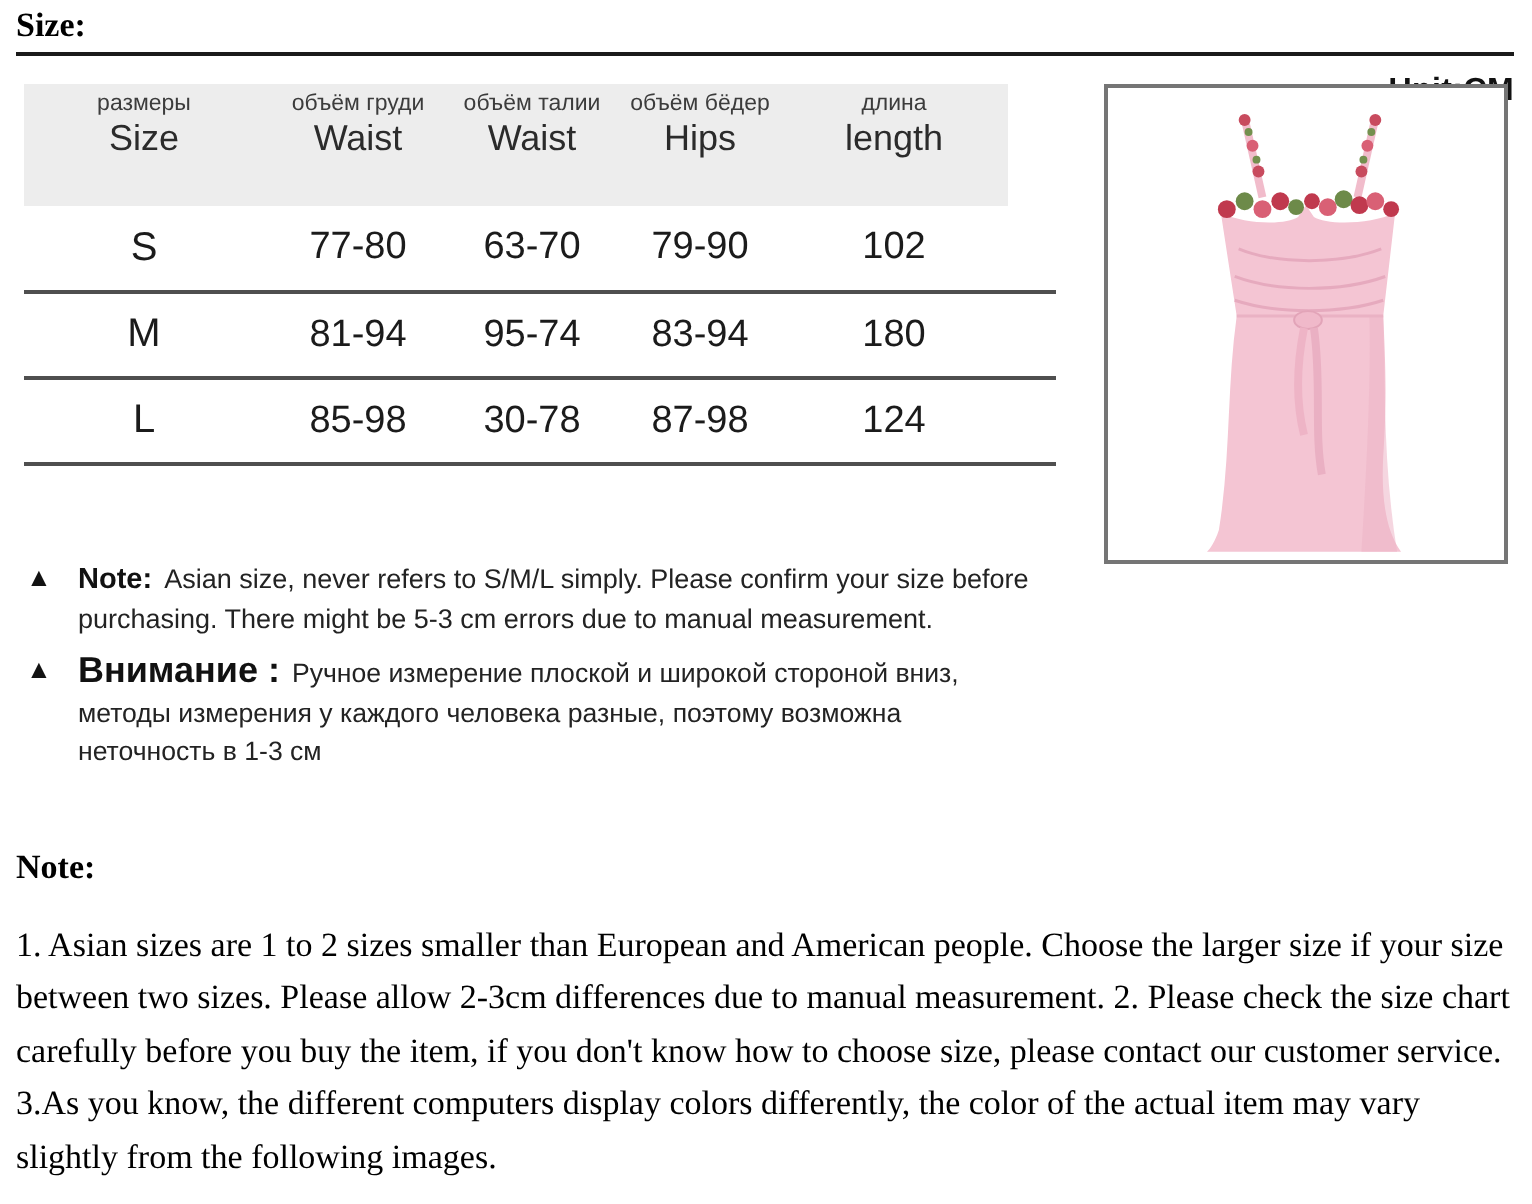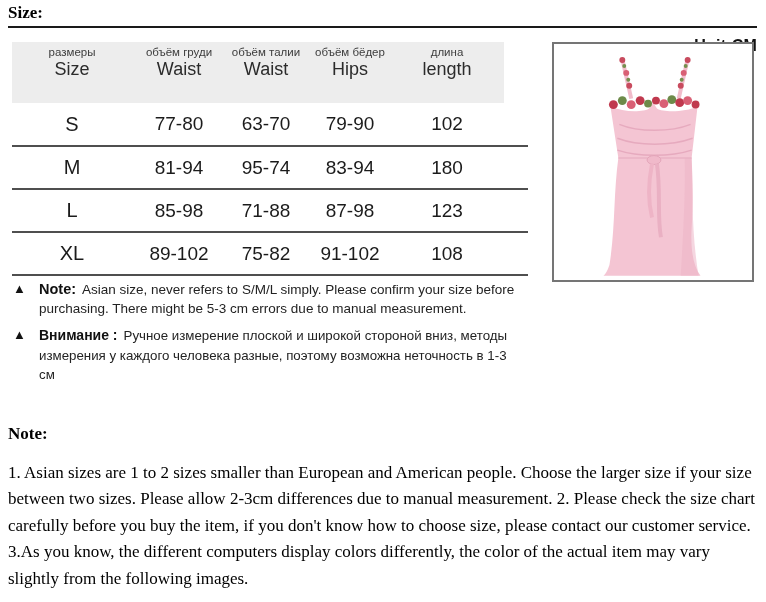--- a/index.html
+++ b/index.html
@@ -53,21 +53,21 @@
   
   .warn-note { position:absolute; left:13px; display:flex; }
   .warn-note .tri {
     flex:0 0 26px; font-size:13px; line-height:18px; color:#121212;
   }
   .warn-note .txt { width:482px; font-size:13.5px; line-height:19px; color:#232323; }
   .warn-note .lbl { font-weight:bold; font-size:14.5px; color:#111; margin-right:6px; }
   #note-en { top:280px; }
   #note-ru { top:326px; }
   #note-ru .txt { font-size:13.3px; line-height:19.5px; }
-  #note-ru .lbl { font-size:14px; }
+  #note-ru .lbl { font-size:18px; }
 
   
   .product-box {
     position:absolute; left:552px; top:42px; width:202px; height:240px;
     border:2px solid #757575; background:#fff;
     display:flex; align-items:center; justify-content:center;
   }
   .product-box svg { display:block; }
 
   
@@ -134,30 +134,23 @@
       <tr>
         <td class="size-col">M</td>
         <td>81-94</td>
         <td>95-74</td>
         <td>83-94</td>
         <td>180</td>
       </tr>
       <tr>
         <td class="size-col">L</td>
         <td>85-98</td>
-        <td>71-88</td>
+        <td>30-78</td>
         <td>87-98</td>
-        <td>123</td>
-      </tr>
-      <tr>
-        <td class="size-col">XL</td>
-        <td>89-102</td>
-        <td>75-82</td>
-        <td>91-102</td>
-        <td>108</td>
+        <td>124</td>
       </tr>
     </tbody>
   </table>
 
   <div class="warn-note" id="note-en">
     <span class="tri">▲</span>
     <div class="txt">
       <span class="lbl">Note:</span><span>Asian size, never refers to S/M/L simply. Please confirm your size before purchasing. There might be 5-3 cm errors due to manual measurement.</span>
     </div>
   </div>

